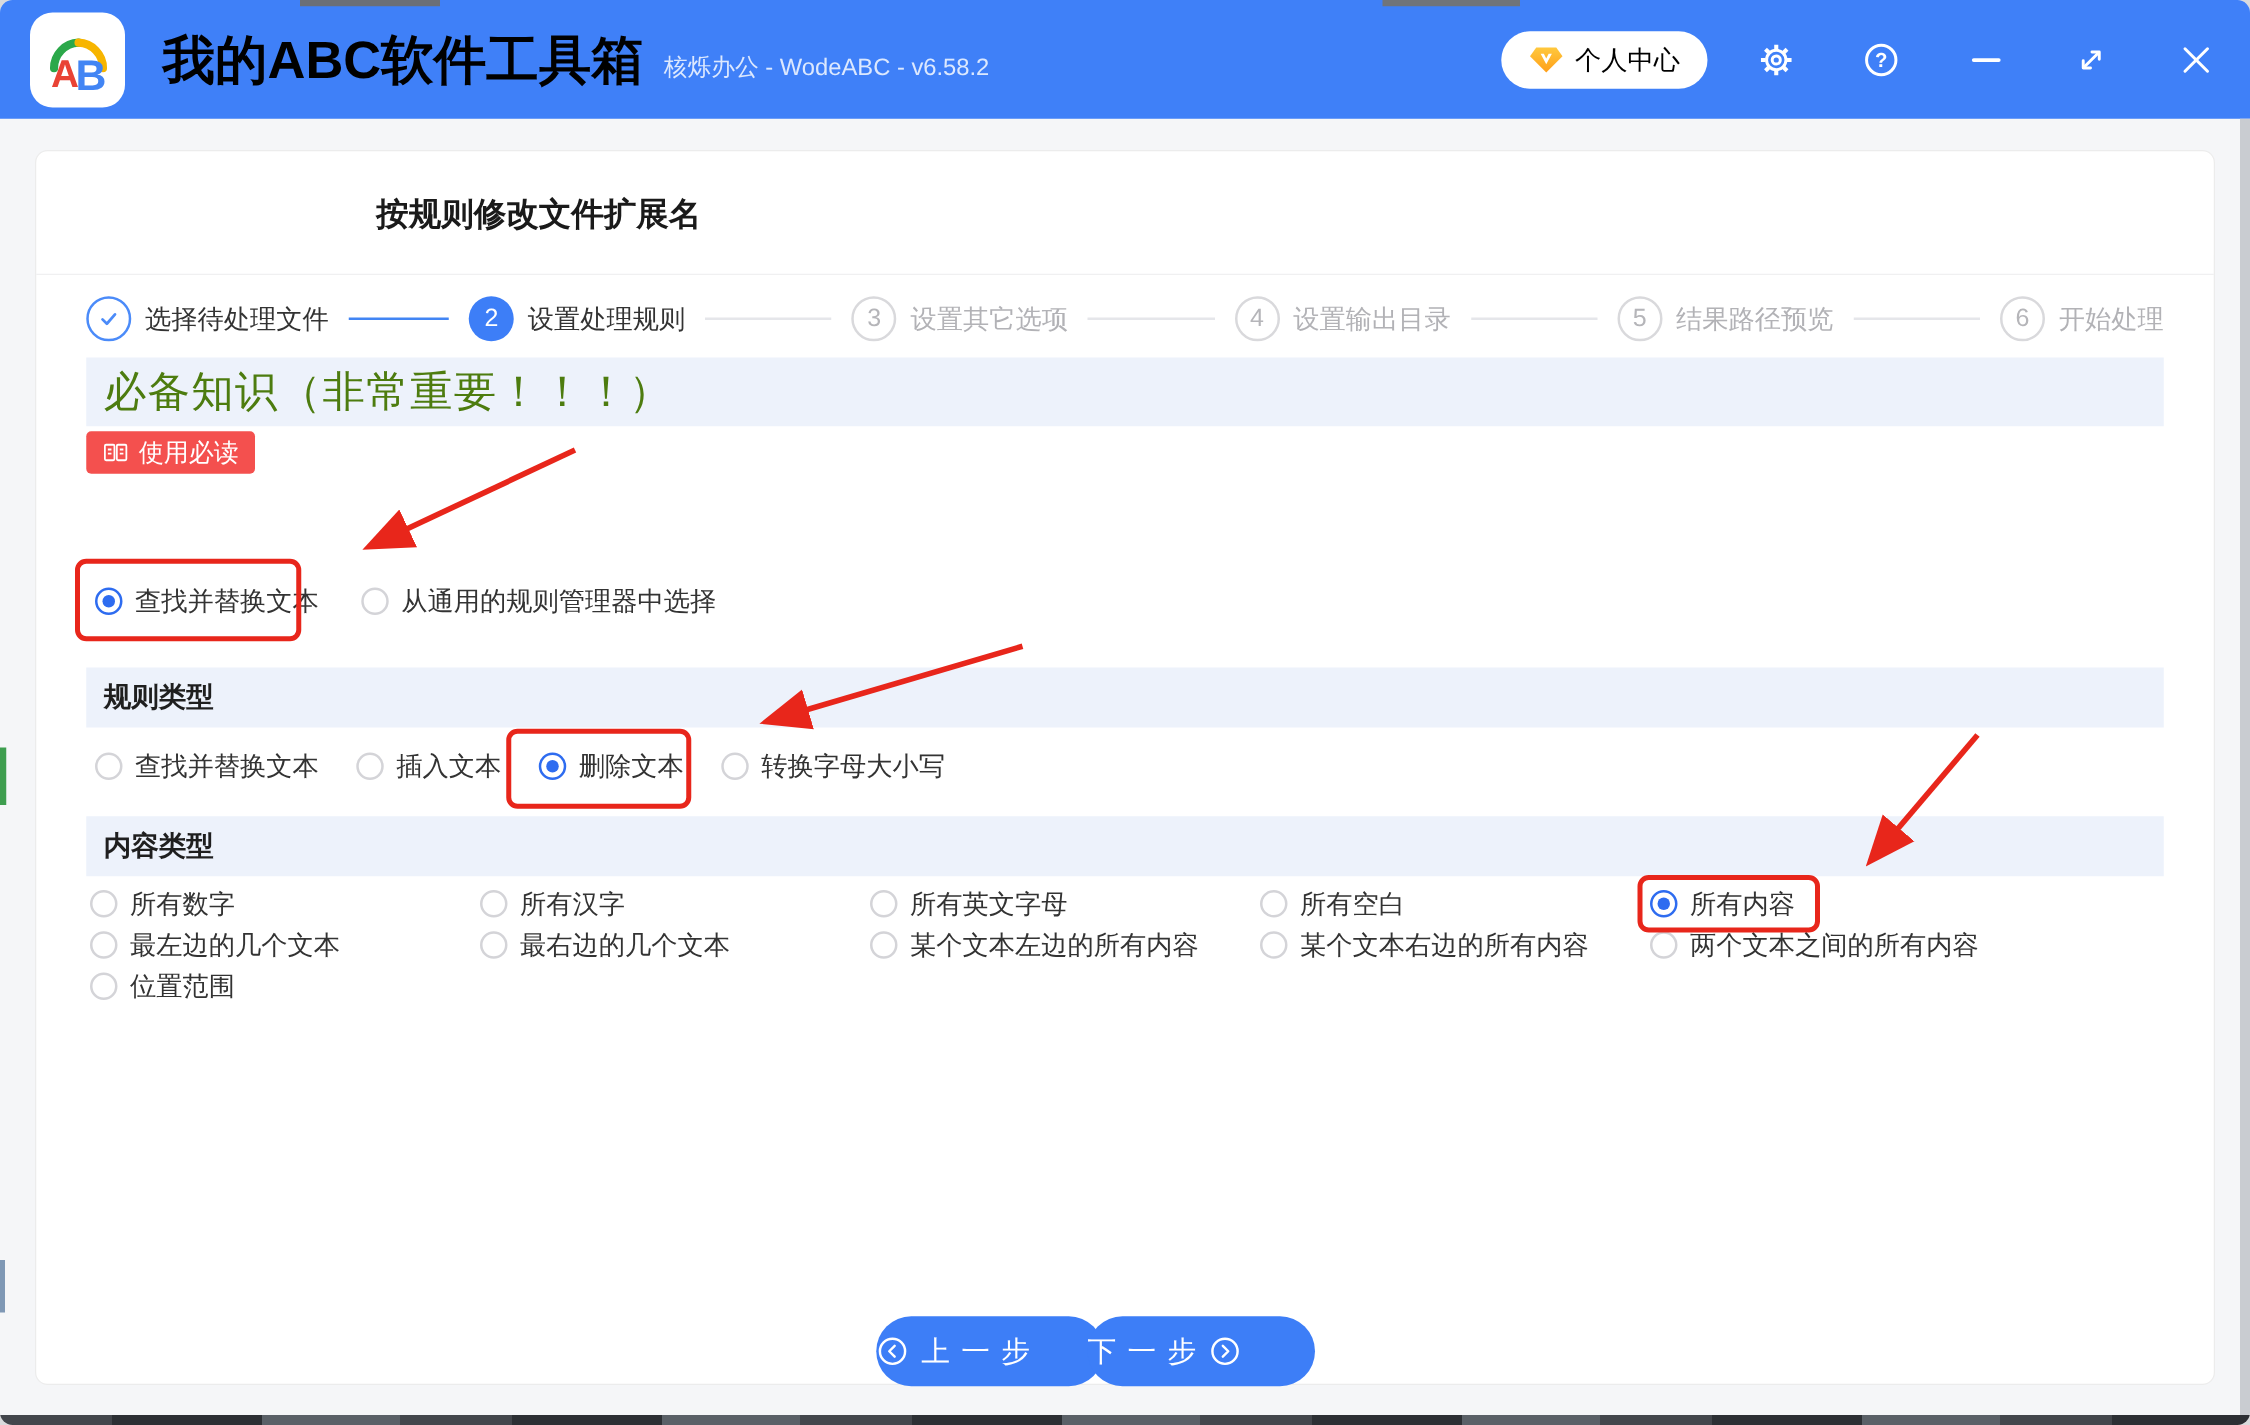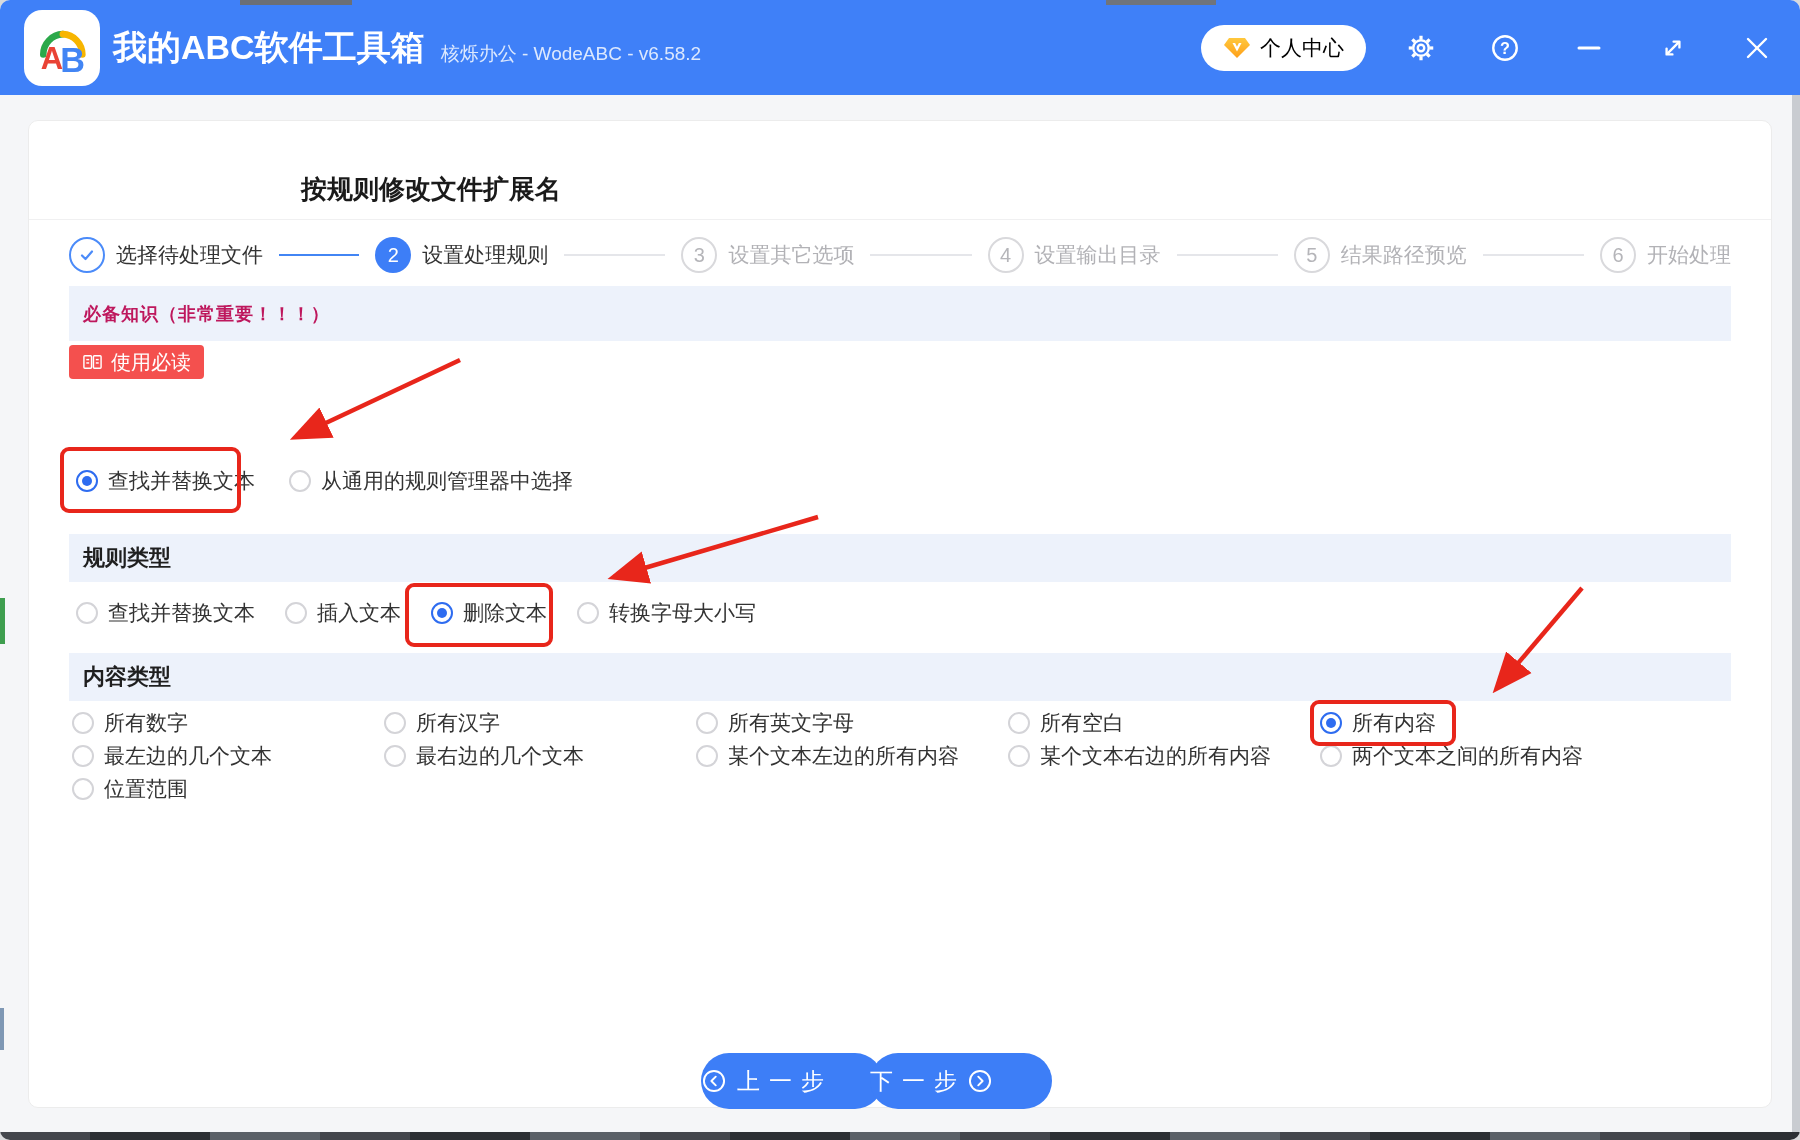--- a/index.html
+++ b/index.html
@@ -2,31 +2,31 @@
 <html><head>
 <meta charset="utf-8">
 <style>
   html,body{margin:0;padding:0;background:#d9dadc;}
   body{font-family:"Liberation Sans","DejaVu Sans",sans-serif;}
   .page{position:relative;width:1800px;height:1140px;background:#f5f6f8;overflow:hidden;border-radius:10px;}
 
   
   .titlebar{position:absolute;left:0;top:0;width:1800px;height:95px;background:#3f80f8;display:flex;align-items:center;}
   .logo{width:76px;height:76px;margin-left:24px;background:#fff;border-radius:18px;flex:0 0 auto;display:flex;align-items:center;justify-content:center;}
-  .tb-title{color:#ffffff;font-size:34px;font-weight:bold;margin-left:13px;white-space:nowrap;}
+  .tb-title{color:#000000;font-size:42px;font-weight:bold;margin-left:30px;white-space:nowrap;}
   .tb-sub{color:rgba(255,255,255,.82);font-size:19px;margin-left:16px;margin-top:12px;white-space:nowrap;}
   .tb-user{margin-left:auto;height:46px;background:#fff;border-radius:23px;display:flex;align-items:center;padding:0 22px;gap:9px;cursor:pointer;}
   .tb-user span{font-size:21px;color:#000000;}
   .tb-actions{display:flex;align-items:center;gap:50px;margin-left:38px;padding-right:26px;}
   .tb-icon{width:34px;height:34px;display:flex;align-items:center;justify-content:center;cursor:pointer;}
 
   
   .card{position:absolute;left:28px;top:120px;width:1744px;height:988px;background:#fff;border:1px solid #ececec;border-radius:10px;box-sizing:border-box;}
   .back-btn{position:absolute;left:40px;top:27px;height:46px;padding:0 24px 0 16px;background:#3d7ef7;border-radius:23px;display:flex;align-items:center;gap:8px;color:#fff;font-size:21px;cursor:pointer;}
-  .page-title{position:absolute;left:272px;top:27px;height:46px;line-height:46px;font-size:26px;font-weight:bold;color:#1a1a1a;margin-top:18px;}
+  .page-title{position:absolute;left:272px;top:27px;height:46px;line-height:46px;font-size:26px;font-weight:bold;color:#1a1a1a;}
   .head-divider{position:absolute;left:0;right:0;top:98px;height:1px;background:#f0f0f1;}
 
   
   .stepper{position:absolute;left:40px;right:40px;top:112px;height:44px;display:flex;align-items:center;}
   .step{display:flex;align-items:center;}
   .step:not(:last-child){flex:1;}
   .step-circle{width:36px;height:36px;border-radius:50%;box-sizing:border-box;display:flex;align-items:center;justify-content:center;flex:0 0 auto;}
   .step .check{display:none;}
   .step.done .step-circle{border:2px solid #4b8bf9;}
   .step.done .check{display:block;}
@@ -35,21 +35,21 @@
   .step.todo .step-circle{border:2px solid #d9d9dc;}
   .step.todo .step-num{color:#b5b5b9;font-size:20px;}
   .step-label{font-size:21px;color:#333;margin-left:11px;white-space:nowrap;font-family:Liberation Mono, monospace;}
   .step.todo .step-label{color:#b2b2b6;}
   .step-connector{flex:1;height:2px;background:#e5e6ea;margin:0 16px;}
   .step.done .step-connector{background:#4285f4;}
   .step:last-child .step-connector{display:none;}
 
   
   .notice-bar{position:absolute;left:40px;right:40px;top:165px;height:55px;background:#edf2fb;display:flex;align-items:center;padding-left:14px;box-sizing:border-box;}
-  .notice-bar span{color:#be185d;font-size:18px;font-weight:bold;letter-spacing:1px;}
+  .notice-bar span{color:#4d7c0f;font-size:34px;font-weight:normal;letter-spacing:1px;}
   .read-btn{position:absolute;left:40px;top:224px;height:34px;background:#f4504e;border-radius:4px;display:flex;align-items:center;gap:8px;padding:0 13px;color:#fff;font-size:20px;cursor:pointer;}
 
   
   .sec-bar{position:absolute;left:40px;right:40px;height:48px;background:#edf2fb;display:flex;align-items:center;padding-left:14px;box-sizing:border-box;}
   .sec-bar span{font-size:22px;font-weight:bold;color:#1f1f1f;}
   .bar-src{top:284px;} .bar-type{top:413px;} .bar-content{top:532px;}
 
   .opt-row{position:absolute;left:47px;height:44px;display:flex;align-items:center;}
   .row-src{top:338px;gap:34px;}
   .row-type{top:470px;gap:30px;}

